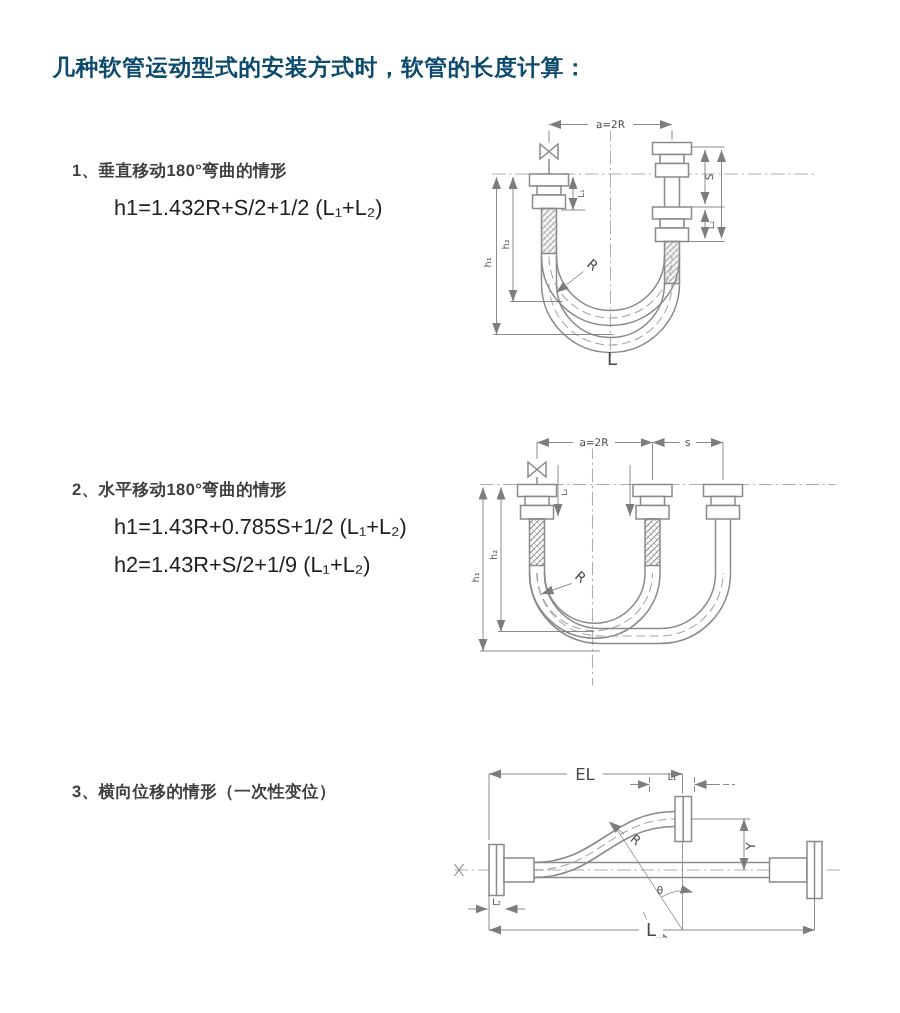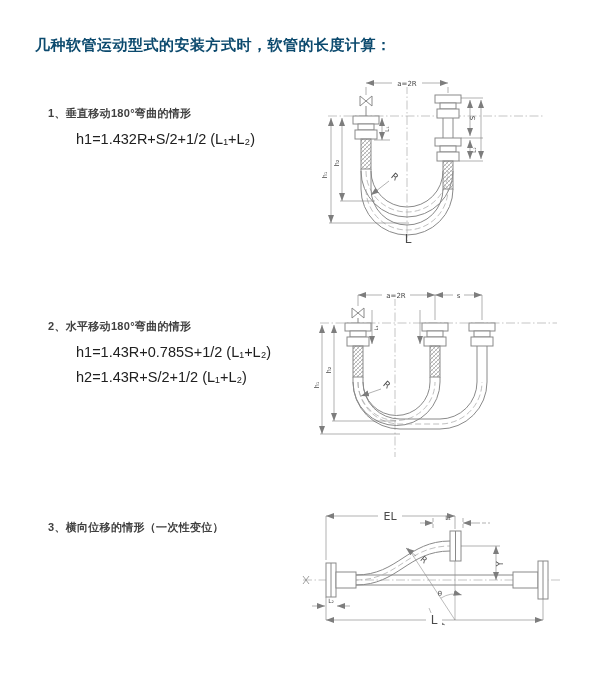--- a/index.html
+++ b/index.html
@@ -28,21 +28,21 @@
 <div class="page-title">几种软管运动型式的安装方式时，软管的长度计算：</div>
 
 <div class="section sec1">
   <div class="sec-heading">1、垂直移动180°弯曲的情形</div>
   <div class="formula">h1=1.432R+S/2+1/2 (L₁+L₂)</div>
 </div>
 
 <div class="section sec2">
   <div class="sec-heading">2、水平移动180°弯曲的情形</div>
   <div class="formula">h1=1.43R+0.785S+1/2 (L₁+L₂)</div>
-  <div class="formula">h2=1.43R+S/2+1/2 (L₁+L₂)</div>
+  <div class="formula">h2=1.43R+S/2+1/9 (L₁+L₂)</div>
 </div>
 
 <div class="section sec3">
   <div class="sec-heading">3、横向位移的情形（一次性变位）</div>
 </div>
 
 <svg class="diagram d1" viewBox="0 0 250 182">
   <defs>
     <pattern id="hatch1" patternUnits="userSpaceOnUse" width="4" height="4">
       <path d="M0,4 L4,0" stroke="#8f8f8f" stroke-width="0.7"></path>

